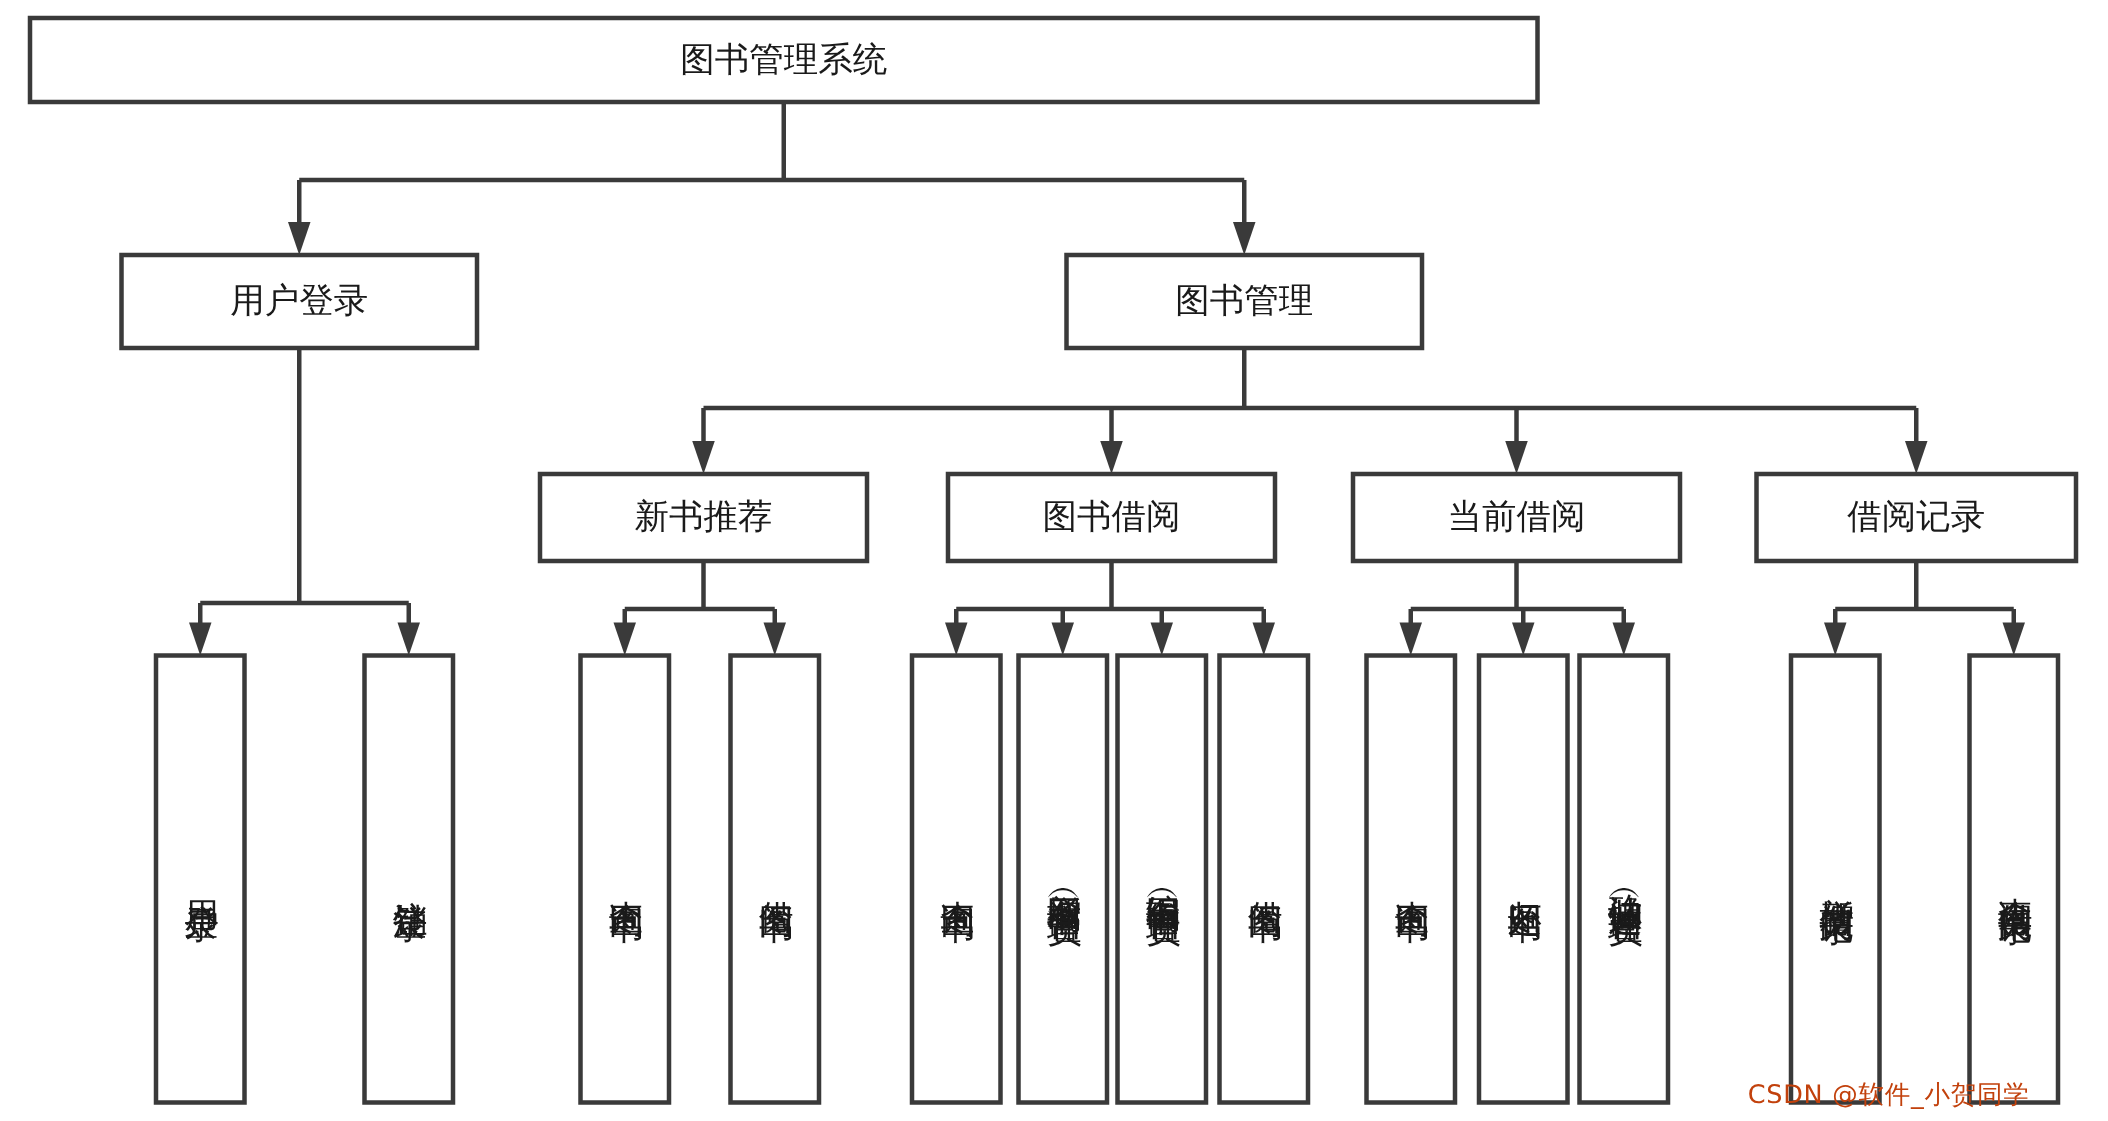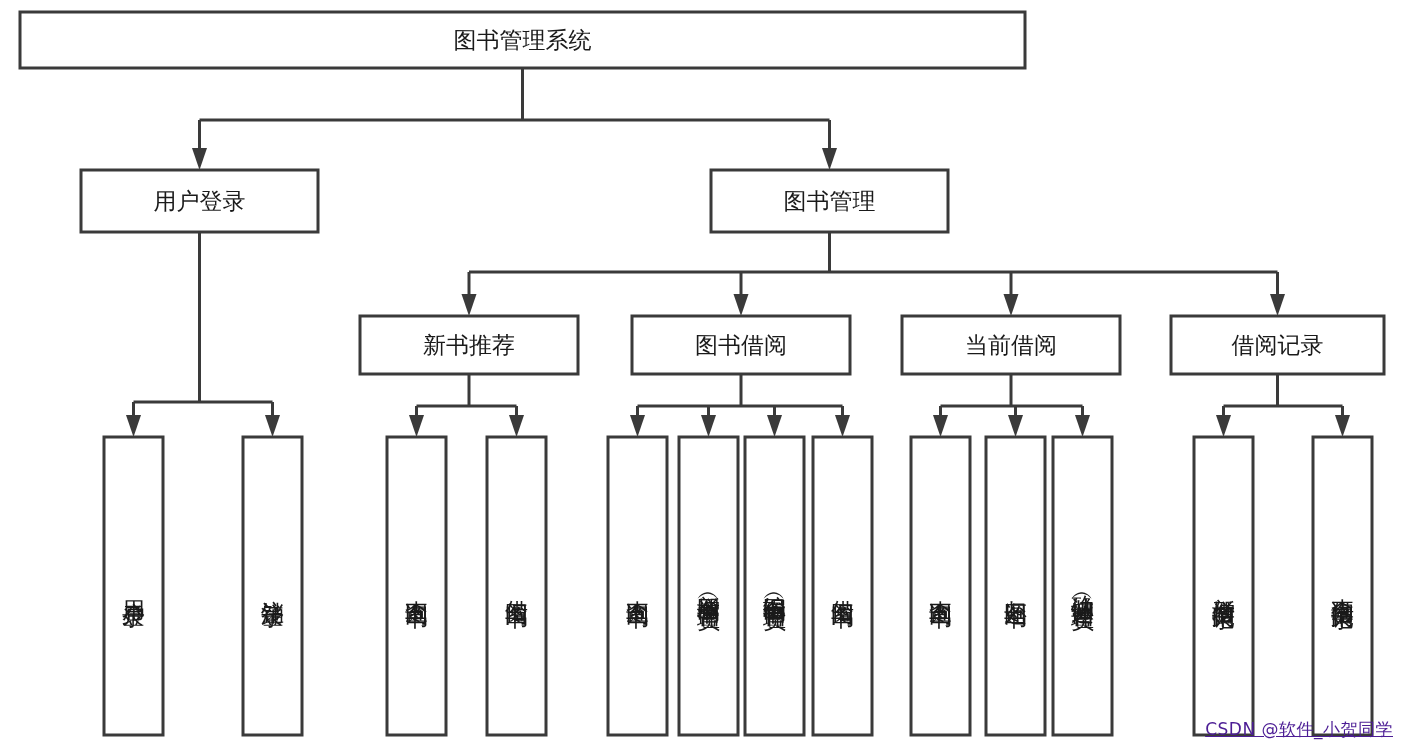--- a/index.html
+++ b/index.html
@@ -12,21 +12,20 @@
     width: 1405px;
     height: 747px;
     font-family: "DejaVu Sans", "Liberation Sans", sans-serif;
     overflow: hidden;
     position: relative;
   }
   #diagram-root {
     position: relative;
     width: 1365px;
     height: 747px;
-    padding-left: 40px;
   }
   svg.diagram-canvas {
     position: absolute;
     top: 0;
     left: 0;
     width: 1405px;
     height: 747px;
   }
   .node-box {
     fill: #ffffff;
@@ -64,26 +63,25 @@
     fill: none;
   }
   .arrow-head {
     fill: #3a3a3a;
     stroke: none;
   }
   .watermark {
     position: absolute;
     right: 12px;
     bottom: 6px;
-    color: #4c1d95;
+    color: #c2410c;
     font-size: 17px;
     font-family: "DejaVu Sans", "Liberation Sans", sans-serif;
     white-space: nowrap;
     letter-spacing: 0.5px;
-    text-decoration: underline;
   }
 </style>
 </head>
 <body>
 
 <div id="diagram-root">
   <svg class="diagram-canvas" viewBox="0 0 1405 747">
     <g id="edges-layer">
         <path d="M 522.5 68 L 522.5 120" class="connector"></path>
         <path d="M 199.5 120 L 829.5 120" class="connector"></path>

